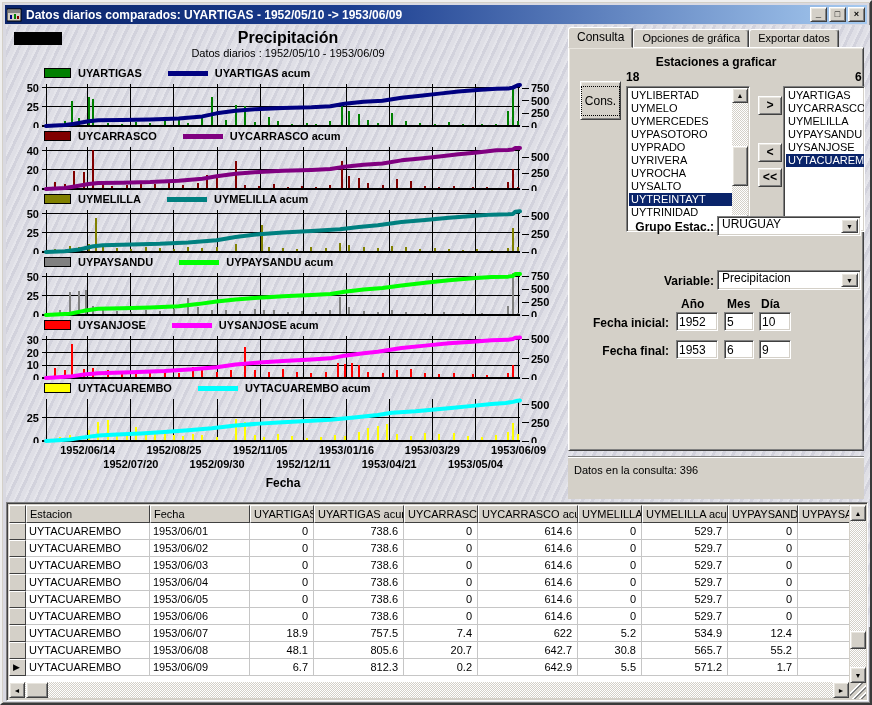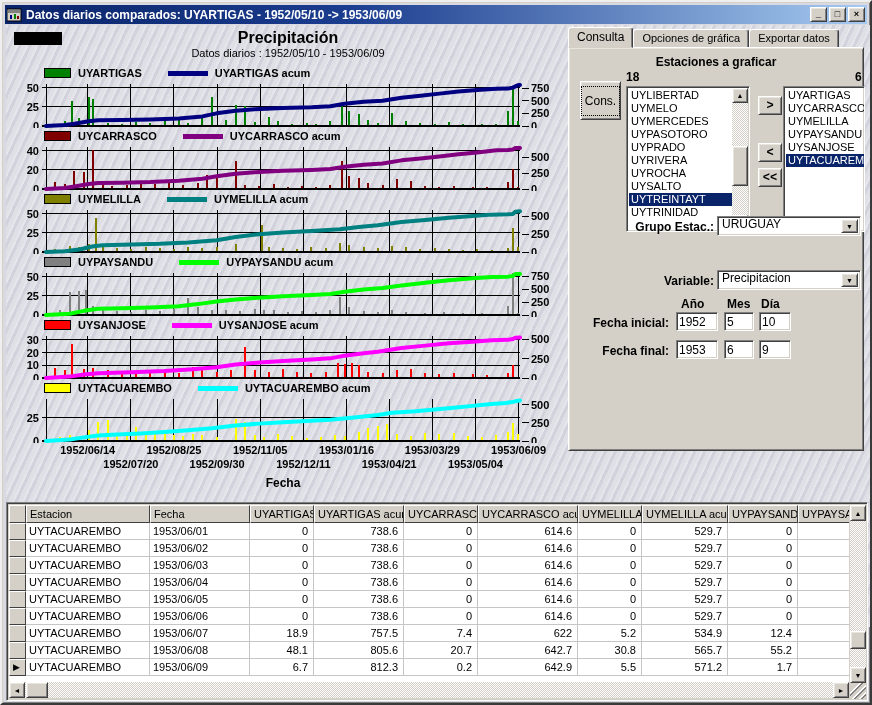--- a/index.html
+++ b/index.html
@@ -691,20 +691,21 @@
         <div class="lbl" style="left:0px; top:268px; width:100px;">Fecha inicial:</div>
         <input class="field" style="left: 107px; top: 264px; width: 42px;" readonly="" value="1952">
         <input class="field" style="left: 155px; top: 264px; width: 30px;" readonly="" value="5">
         <input class="field" style="left: 190px; top: 264px; width: 32px;" readonly="" value="10">
 
         <div class="lbl" style="left:0px; top:296px; width:100px;">Fecha final:</div>
         <input class="field" style="left: 107px; top: 292px; width: 42px;" readonly="" value="1953">
         <input class="field" style="left: 155px; top: 292px; width: 30px;" readonly="" value="6">
         <input class="field" style="left: 190px; top: 292px; width: 32px;" readonly="" value="9">
       </div>
+      <div class="status-box">Datos en la consulta: 396</div>
     </div>
 
     <div class="table-area">
       <div class="grid" id="grid">
           <div class="grow hdr">
             <div class="gc rh" style="width: 17px; flex: 0 0 17px;"></div>
             <div class="gc hdrc" style="width: 124px; flex: 0 0 124px;">Estacion</div>
             <div class="gc hdrc" style="width: 100px; flex: 0 0 100px;">Fecha</div>
             <div class="gc hdrc" style="width: 64px; flex: 0 0 64px;">UYARTIGAS</div>
             <div class="gc hdrc" style="width: 90px; flex: 0 0 90px;">UYARTIGAS acum</div>

